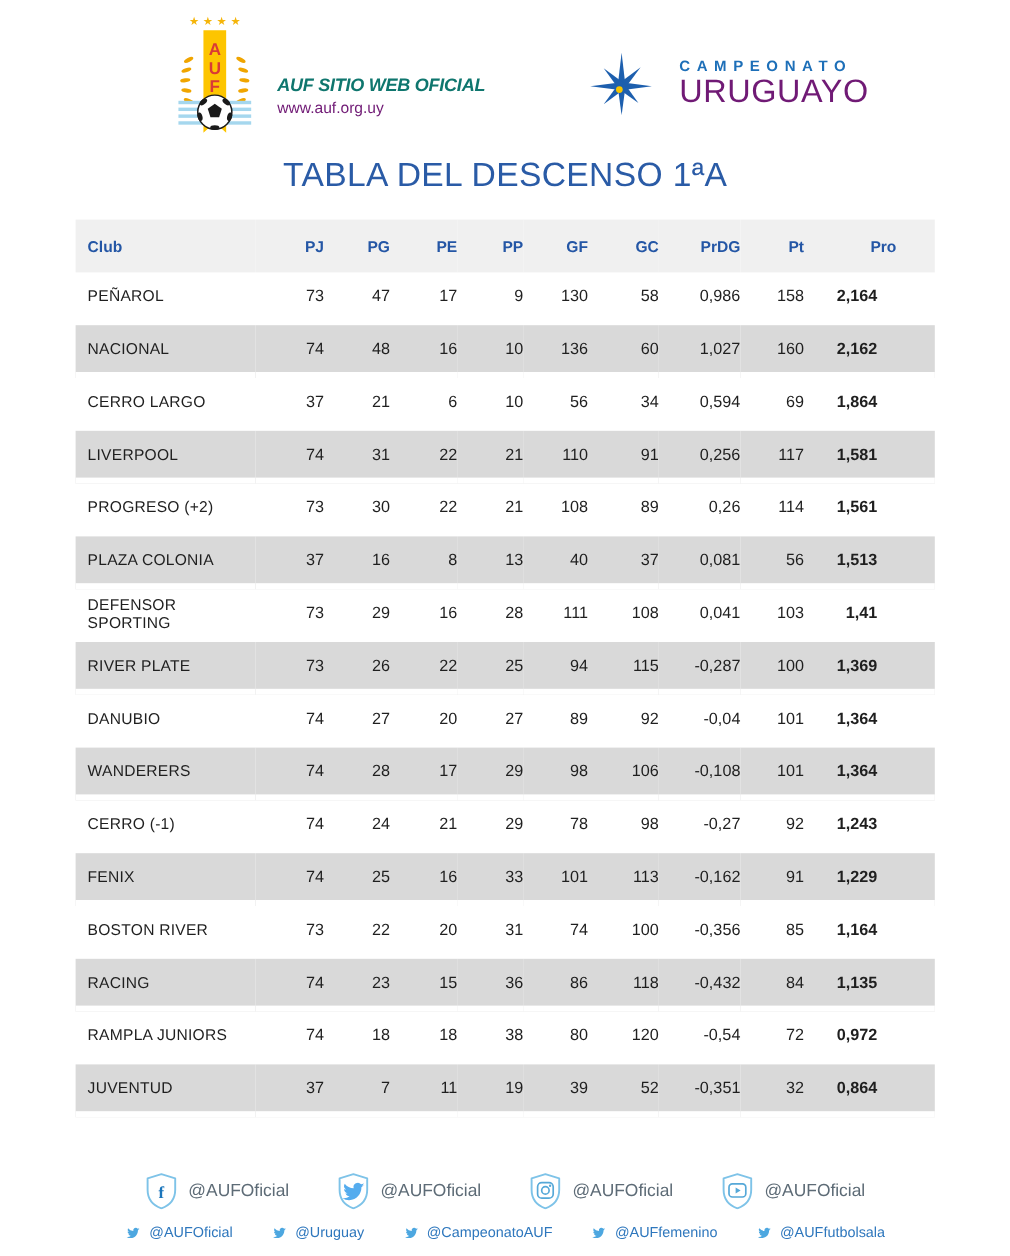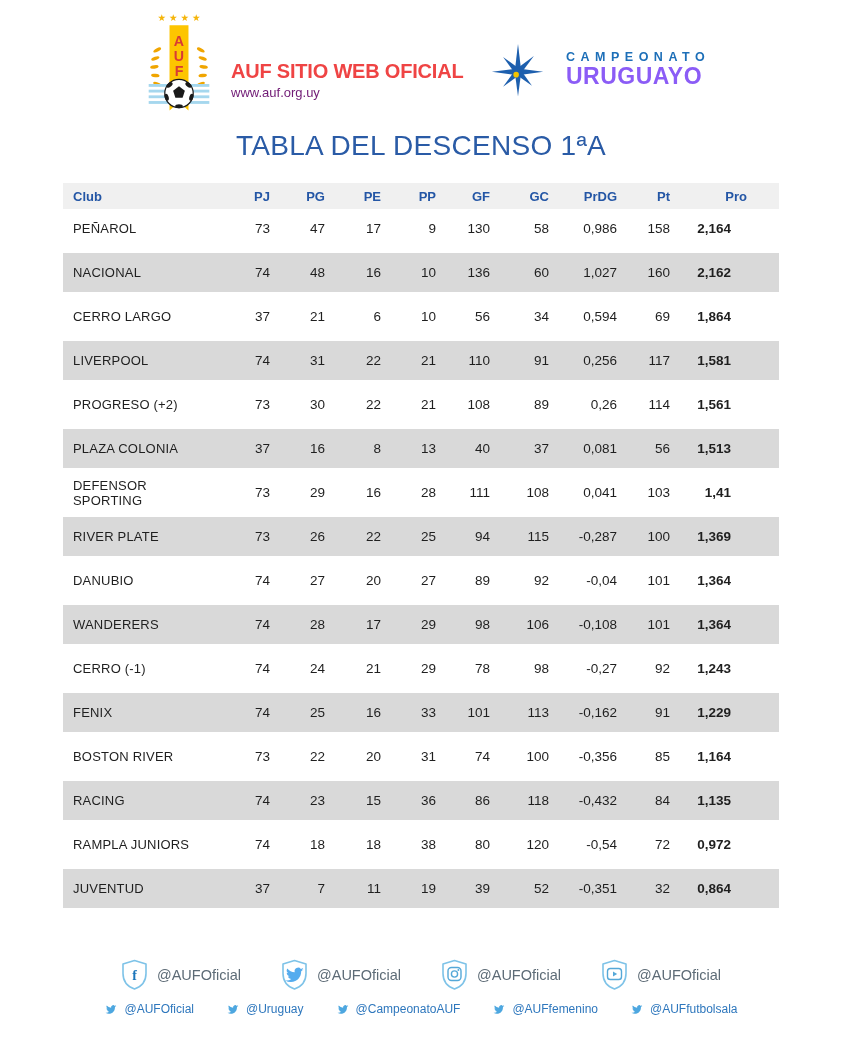--- a/index.html
+++ b/index.html
@@ -4,37 +4,37 @@
 <style>
   html,body{margin:0;padding:0;background:#fff;}
   .page{width:842px;height:1047px;background:#fff;position:relative;overflow:hidden;
         font-family:"Liberation Sans",sans-serif;}
 
   
   .header{position:relative;height:130px;}
   .brand{position:absolute;left:143px;top:10px;display:flex;align-items:center;}
   .crest-svg{width:72px;height:112px;display:block;}
   .brand-text{margin-left:16px;margin-top:28px;}
-  .site-title{font-size:20px;font-weight:bold;color:#ef4444;letter-spacing:-0.2px;}
+  .site-title{font-size:15px;font-weight:bold;color:#0f766e;letter-spacing:-0.2px;font-style:italic;}
   .site-url{font-size:13px;color:#701a75;margin-top:2px;}
   .championship{position:absolute;left:490px;top:40px;display:flex;align-items:center;}
   .burst-svg{width:56px;height:60px;display:block;}
   .champ-text{margin-left:20px;}
   .champ-line1{font-size:12.5px;letter-spacing:5.5px;color:#1d6fb8;font-weight:bold;}
-  .champ-line2{font-size:23px;font-weight:bold;color:#8b5cf6;letter-spacing:0.5px;margin-top:-1px;}
+  .champ-line2{font-size:27px;font-weight:normal;color:#701a75;letter-spacing:0.5px;margin-top:-1px;}
 
   
   .page-title{text-align:center;font-size:28px;color:#2a5ba6;margin-top:0;
               font-weight:400;letter-spacing:0.3px;}
 
   
   table.standings{width:716px;margin:21px auto 0;border-collapse:separate;border-spacing:0;
                   table-layout:fixed;}
   .standings thead th{background:#f0f0f0;color:#2456a5;font-size:13px;font-weight:bold;
-                      height:26px;text-align:right;padding:0;}
+                      height:44px;text-align:right;padding:0;}
   .standings th.club-col{text-align:left;padding-left:10px;}
   .standings th.pro-col{padding-right:32px;}
   .standings tbody td{height:39px;border-bottom:5px solid #fff;font-size:13.5px;
                       color:#1f1f1f;text-align:right;padding:0;}
   .standings tbody tr:nth-child(even) td{background:#d9d9d9;}
   .standings td.club-cell{text-align:left;padding-left:10px;font-size:13px;letter-spacing:0.2px;}
   .standings td.pro{font-weight:bold;padding-right:48px;}
 
   
   .social-row{display:flex;justify-content:center;align-items:center;gap:40px;margin-top:46px;}

